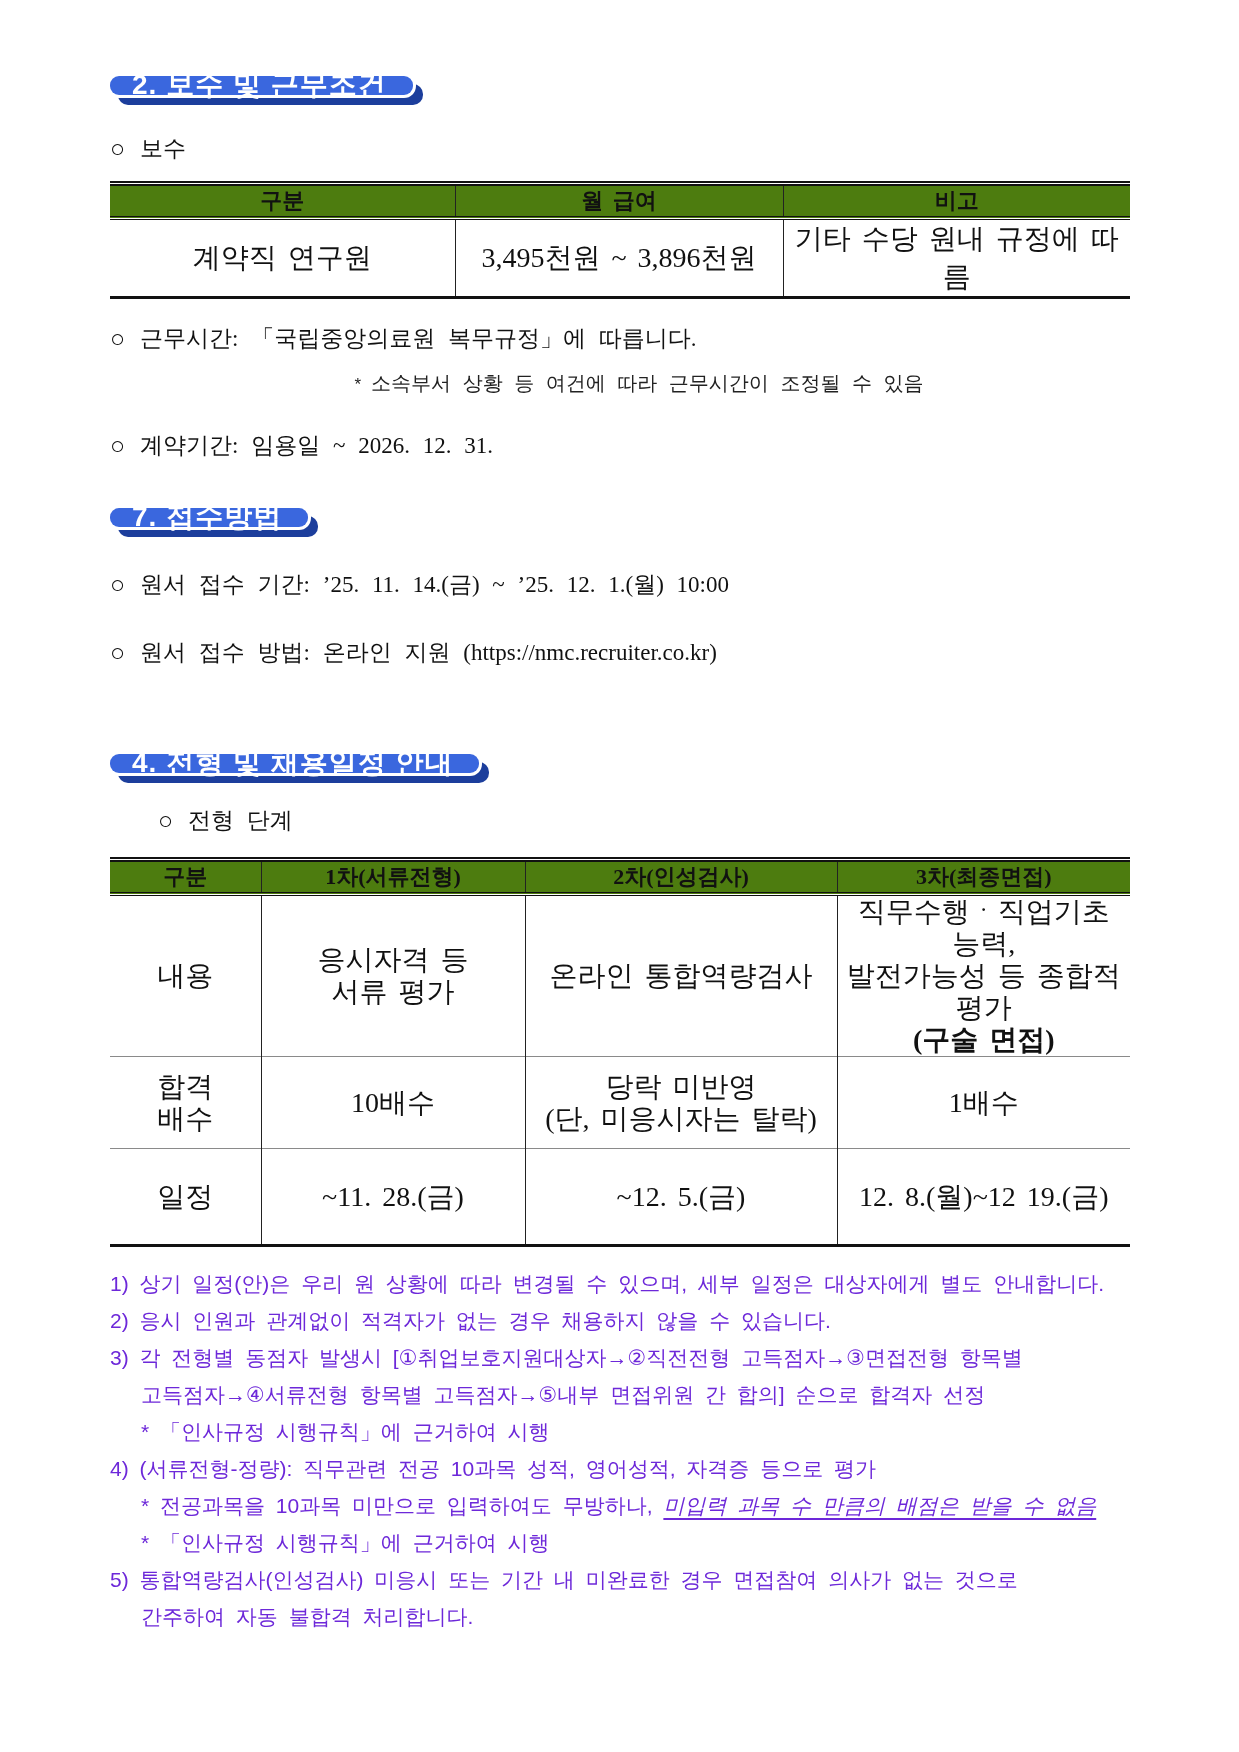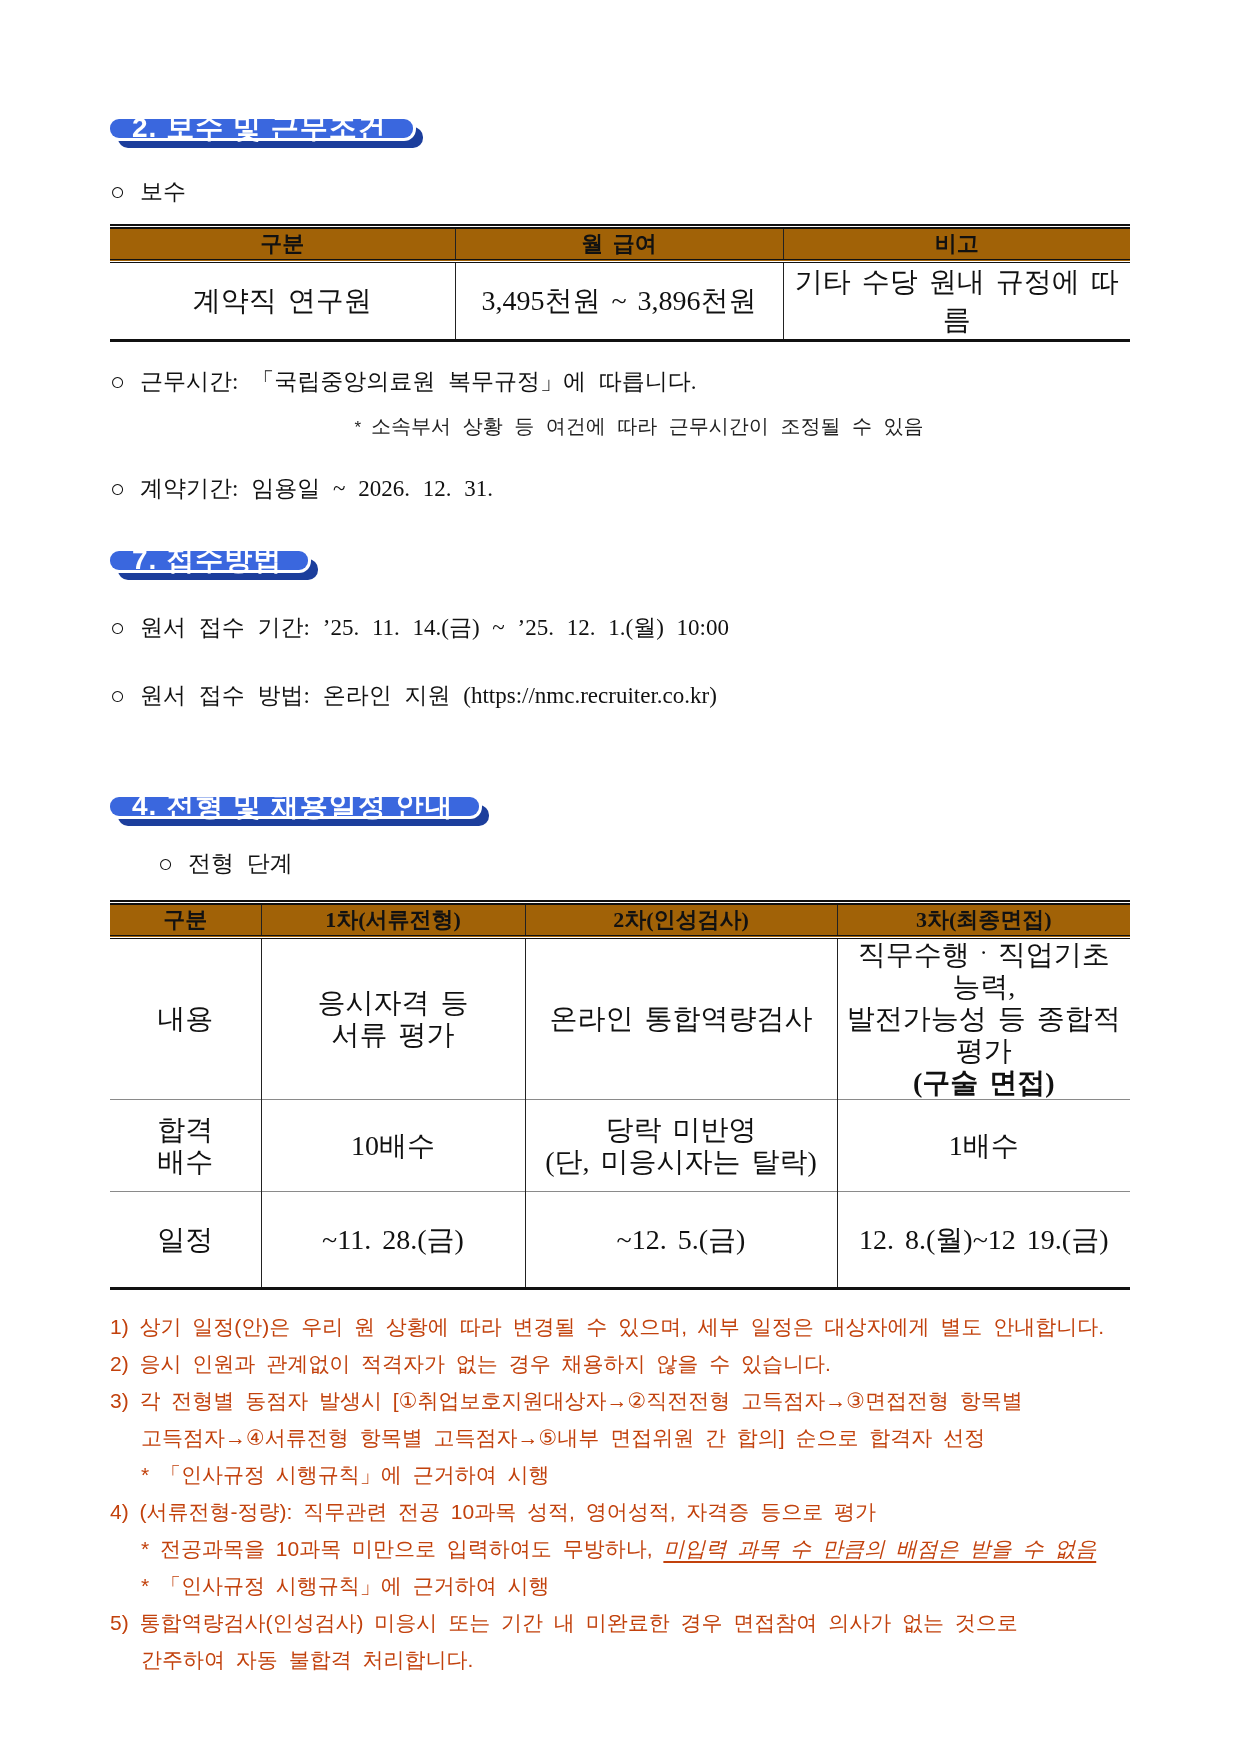--- a/index.html
+++ b/index.html
@@ -6,21 +6,21 @@
   body{
     width:1239px;height:1752px;
     font-family:"Liberation Serif","DejaVu Serif",serif;
     color:#111;
     position:relative;
     overflow:hidden;
   }
   .page{
     box-sizing:border-box;
     width:1239px;height:1752px;
-    padding:119px 109px 0 110px;
+    padding:76px 109px 0 110px;
   }
   
   .badge{
     display:inline-block;
     background:#3A67DE;
     color:#ffffff;
     font-family:"Liberation Sans","DejaVu Sans",sans-serif;
     font-weight:bold;
     font-size:28px;
     letter-spacing:1px;
@@ -62,21 +62,21 @@
     border-bottom:3px solid #111;
   }
   table.doc-table th, table.doc-table td{
     text-align:center;
     vertical-align:middle;
     padding:0 4px;
     font-size:28px;
     word-spacing:4px;
   }
   table.doc-table th{
-    background:#a16207;
+    background:#4d7c0f;
     font-weight:bold;
     font-size:22px;
     border-bottom:4px double #111;
   }
   table.doc-table th + th, table.doc-table td + td{
     border-left:1.5px solid #222;
   }
   tr.graytop td{border-top:1.5px solid #8a8a8a;}
   .cell-line{line-height:32px;}
   .bold{font-weight:bold;}
@@ -88,21 +88,21 @@
   .row-content td{height:97px;}
   .row-multiple td{height:91px;}
   .row-schedule td{height:95px;}
   
   .notes{
     margin-top:18px;
     font-family:"Liberation Sans","DejaVu Sans",sans-serif;
     font-size:21px;
     line-height:37px;
     word-spacing:5px;
-    color:#c2410c;
+    color:#6d28d9;
   }
   .note-line{white-space:nowrap;}
   .note-indent{padding-left:31px;}
   .note-star{padding-left:31px;}
   .u{text-decoration:underline;text-underline-offset:5px;font-style:italic;}
   
   .mt-bosu{margin-top:38px;}
   .mt-table1{margin-top:17px;}
   .mt-worktime{margin-top:24px;}
   .mt-subnote{margin-top:16px;}

